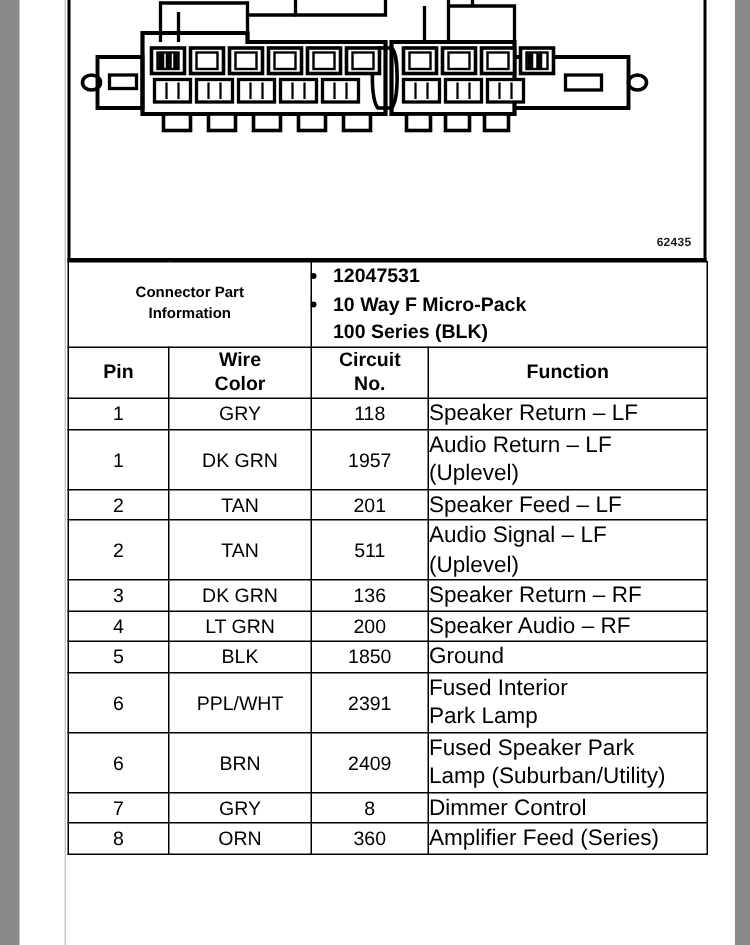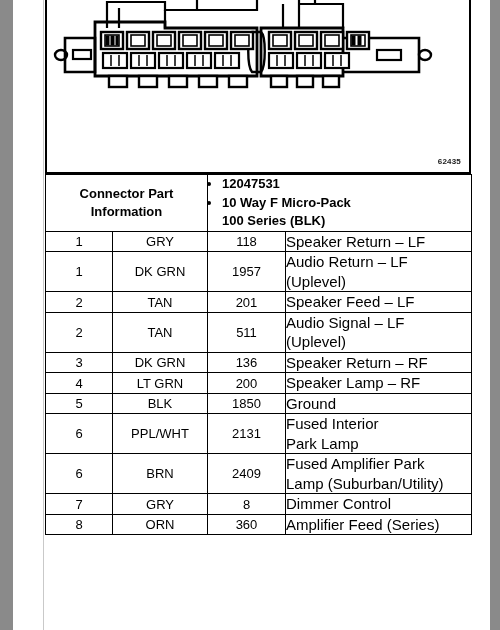--- a/index.html
+++ b/index.html
@@ -78,21 +78,21 @@
     background: #fff;
   }
   col.c-pin     { width: 67px; }
   col.c-color   { width: 95px; }
   col.c-circ    { width: 78px; }
   col.c-func    { width: 186px; }
 
   .cpi-label {
     text-align: center;
     font-weight: bold;
-    font-size: 13px;
+    font-size: 10px;
     line-height: 1.35;
     padding: 6px 2px;
   }
   .cpi-list {
     padding: 6px 4px 6px 16px;
     font-size: 13px;
     font-weight: bold;
     line-height: 1.38;
   }
   .cpi-list ul {
@@ -250,20 +250,32 @@
           <ul>
             <li>12047531</li>
             <li>
               <span>10 Way F Micro-Pack</span><br>
               <span>100 Series (BLK)</span>
             </li>
           </ul>
         </td>
       </tr>
 
+      <tr>
+        <th class="hdr pin-h">Pin</th>
+        <th class="hdr">
+          <div>Wire</div>
+          <div>Color</div>
+        </th>
+        <th class="hdr">
+          <div>Circuit</div>
+          <div>No.</div>
+        </th>
+        <th class="hdr func-h">Function</th>
+      </tr>
     </tbody>
     <tbody id="rows">
         <tr class="r1">
           <td class="pin">1</td>
           <td class="color">GRY</td>
           <td class="circ">118</td>
           <td class="func">
             <div>Speaker Return – LF</div>
           </td>
         </tr>
@@ -299,46 +311,46 @@
           <td class="circ">136</td>
           <td class="func">
             <div>Speaker Return – RF</div>
           </td>
         </tr>
         <tr class="r1">
           <td class="pin">4</td>
           <td class="color">LT GRN</td>
           <td class="circ">200</td>
           <td class="func">
-            <div>Speaker Lamp – RF</div>
+            <div>Speaker Audio – RF</div>
           </td>
         </tr>
         <tr class="r1">
           <td class="pin">5</td>
           <td class="color">BLK</td>
           <td class="circ">1850</td>
           <td class="func">
             <div>Ground</div>
           </td>
         </tr>
         <tr class="r2">
           <td class="pin">6</td>
           <td class="color">PPL/WHT</td>
-          <td class="circ">2131</td>
+          <td class="circ">2391</td>
           <td class="func">
             <div>Fused Interior</div>
             <div>Park Lamp</div>
           </td>
         </tr>
         <tr class="r2">
           <td class="pin">6</td>
           <td class="color">BRN</td>
           <td class="circ">2409</td>
           <td class="func">
-            <div>Fused Amplifier Park</div>
+            <div>Fused Speaker Park</div>
             <div>Lamp (Suburban/Utility)</div>
           </td>
         </tr>
         <tr class="r1">
           <td class="pin">7</td>
           <td class="color">GRY</td>
           <td class="circ">8</td>
           <td class="func">
             <div>Dimmer Control</div>
           </td>

